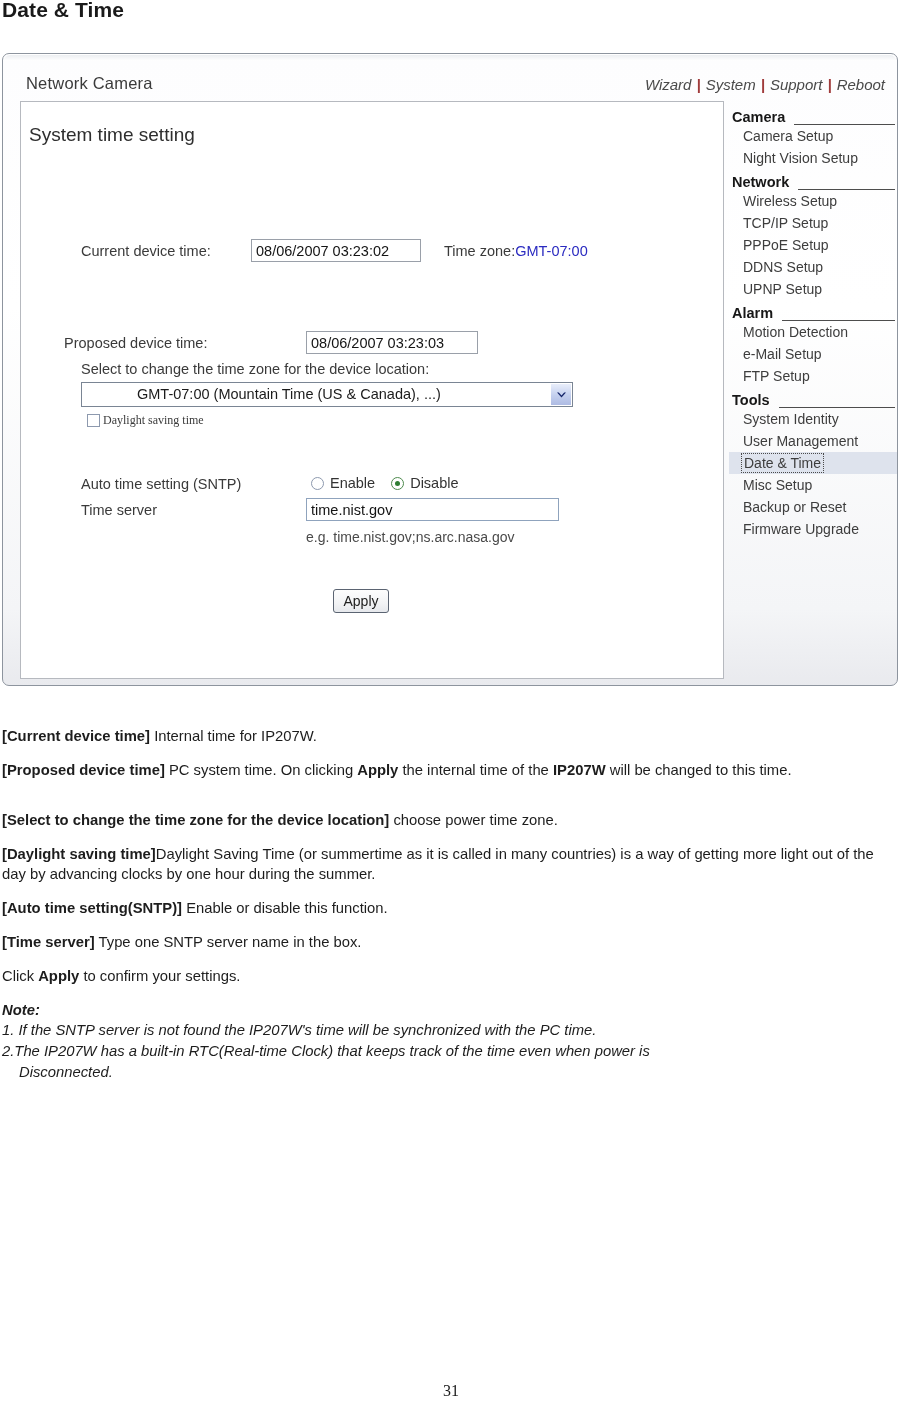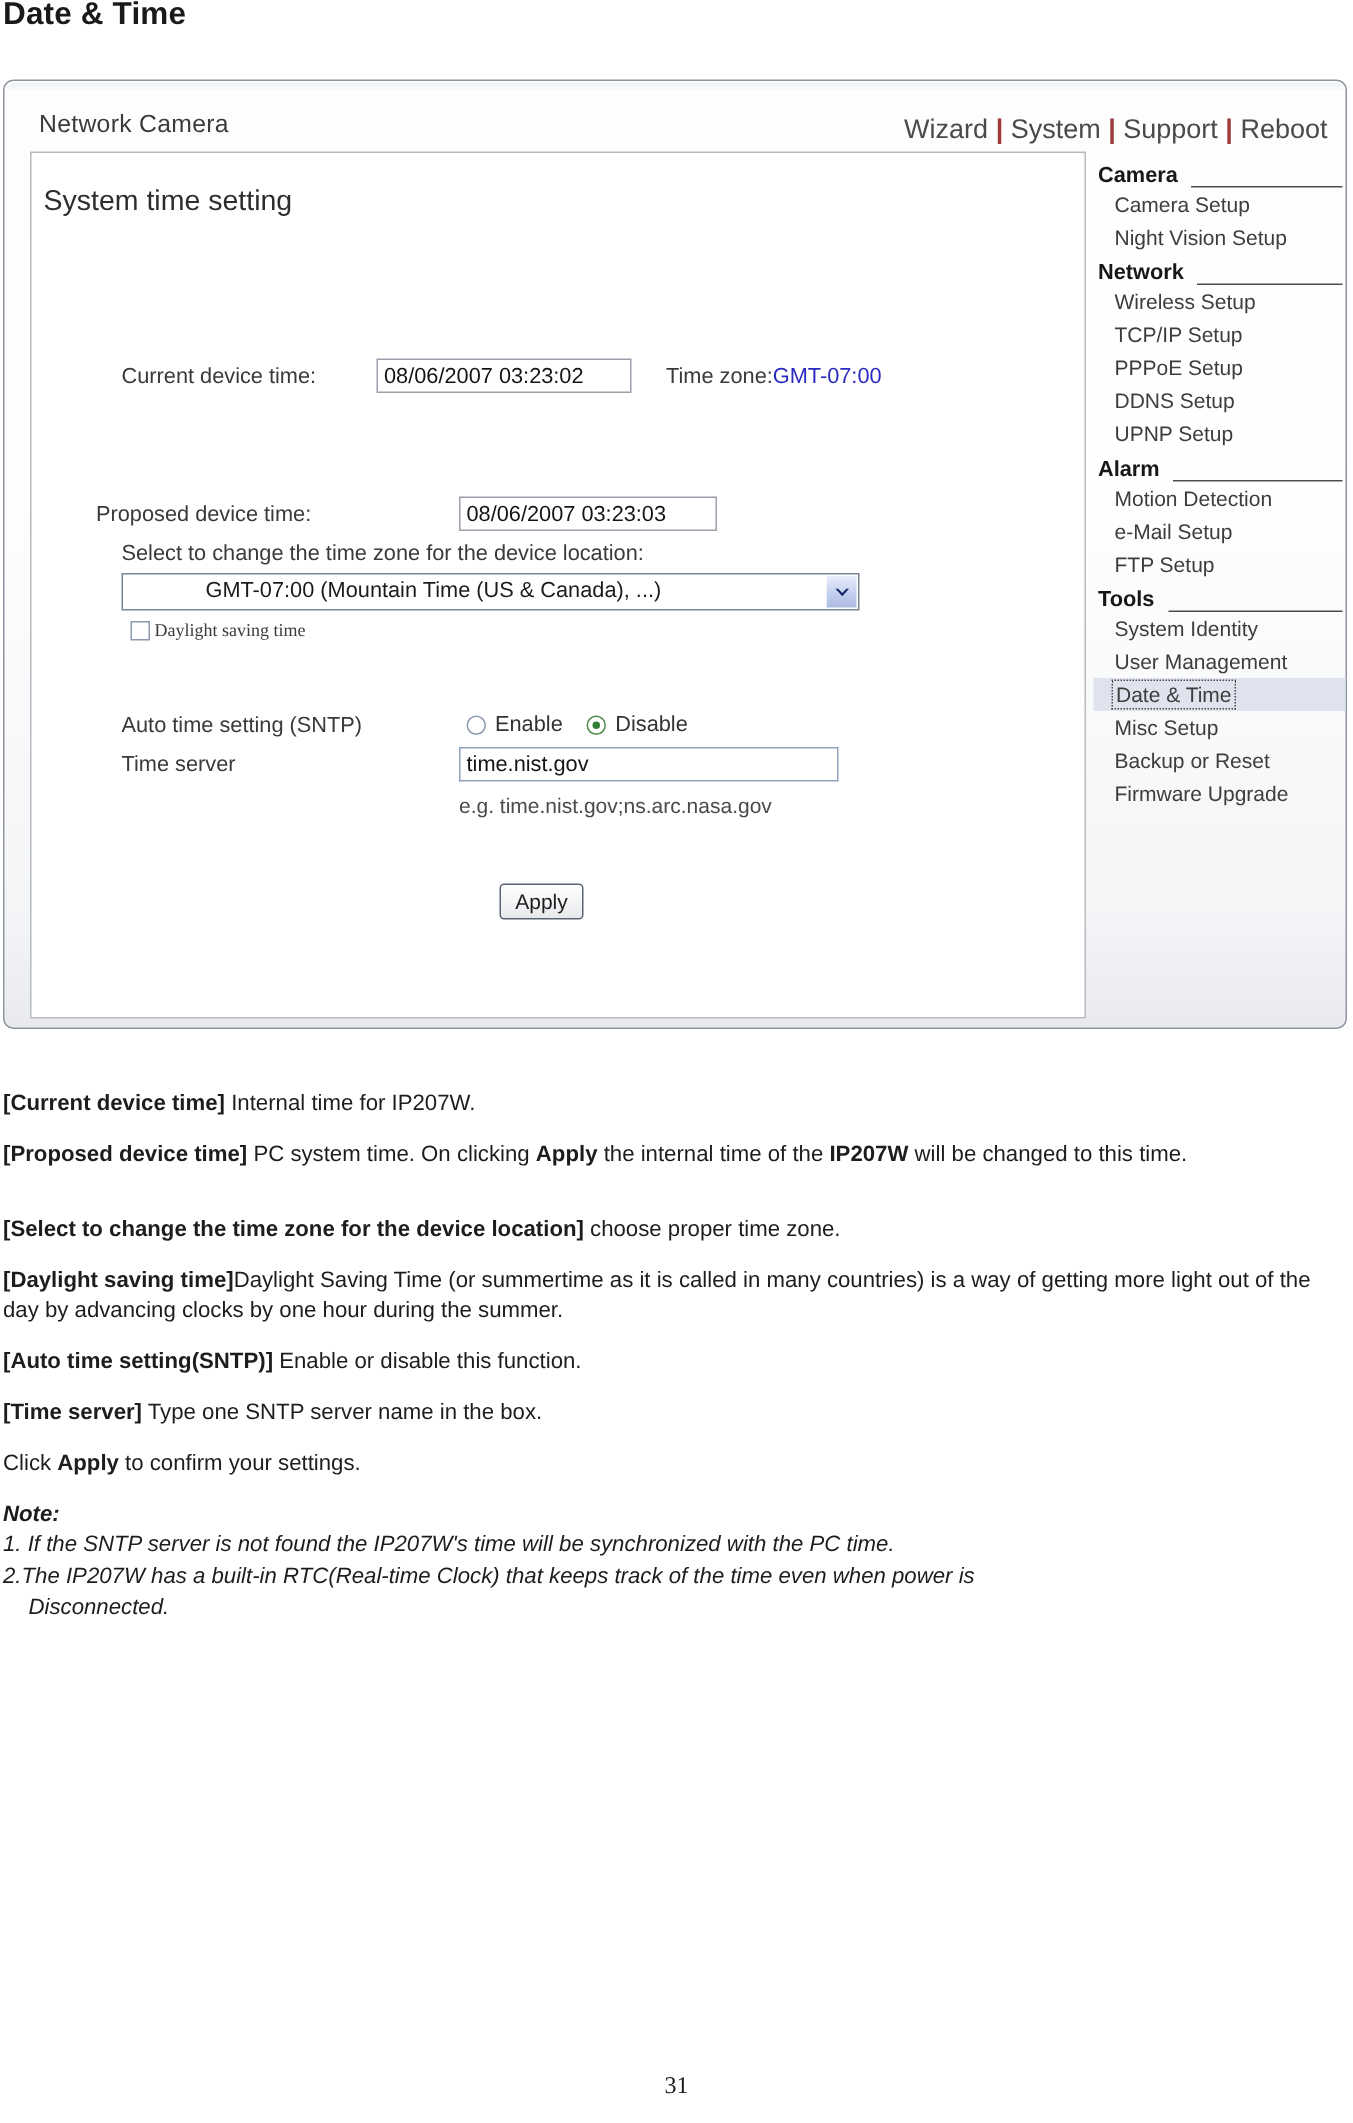--- a/index.html
+++ b/index.html
@@ -63,23 +63,24 @@
     top: 20px;
     font-size: 16.5px;
     color: #3b3b3b;
     letter-spacing: 0.2px;
     white-space: nowrap;
   }
   .topnav {
     position: absolute;
     right: 12px;
     top: 22px;
-    font-size: 18px;
+    font-size: 15px;
     color: #4a4a4a;
     white-space: nowrap;
+    font-style: italic;
   }
   .topnav a {
     color: #4a4a4a;
     text-decoration: none;
   }
   .topnav .sep {
     color: #a03b3b;
     margin: 0 5px;
     font-weight: bold;
   }
@@ -422,21 +423,21 @@
 </div>
 
 <div class="doc">
 
   <p><b>[Current device time]</b><span> Internal time for IP207W.</span></p>
 
   <p><b>[Proposed device time]</b><span> PC system time. On clicking </span><b>Apply</b><span> the internal time of the </span><b>IP207W</b><span> will be changed to this time.</span></p>
 
   <div class="gap"></div>
 
-  <p><b>[Select to change the time zone for the device location]</b><span> choose proper time zone.</span></p>
+  <p><b>[Select to change the time zone for the device location]</b><span> choose power time zone.</span></p>
 
   <p><b>[Daylight saving time]</b><span>Daylight Saving Time (or summertime as it is called in many countries) is a way of getting more light out of the day by advancing clocks by one hour during the summer.</span></p>
 
   <p><b>[Auto time setting(SNTP)]</b><span> Enable or disable this function.</span></p>
 
   <p><b>[Time server]</b><span> Type one SNTP server name in the box.</span></p>
 
   <p><span>Click </span><b>Apply</b><span> to confirm your settings.</span></p>
 
   <div class="note-block">Note:</div>

